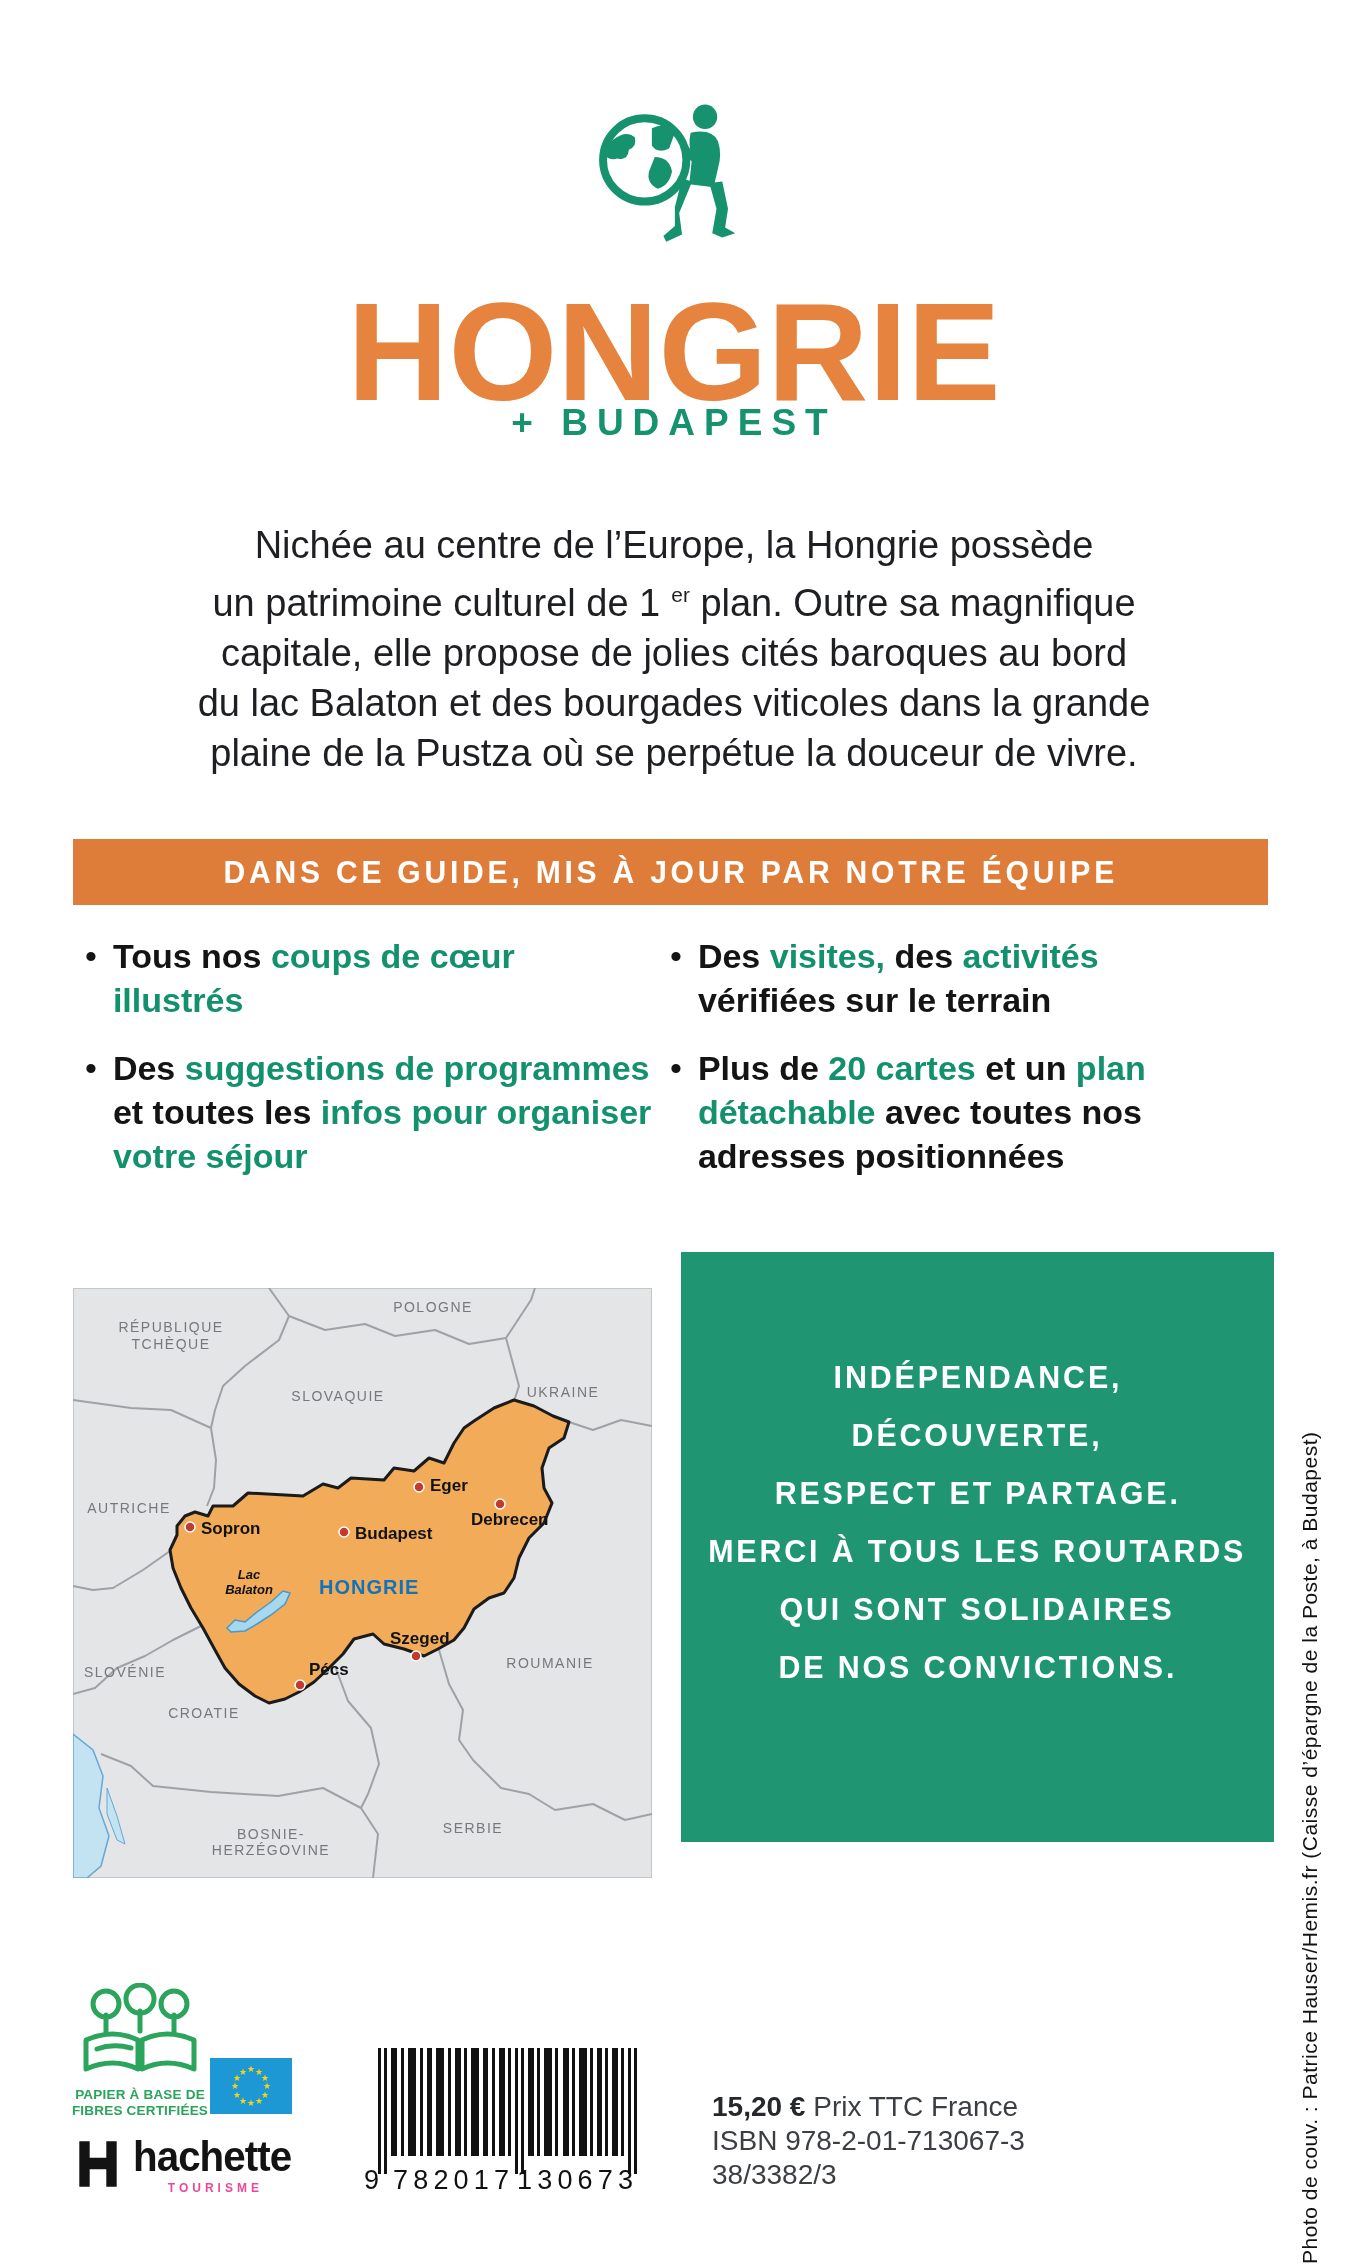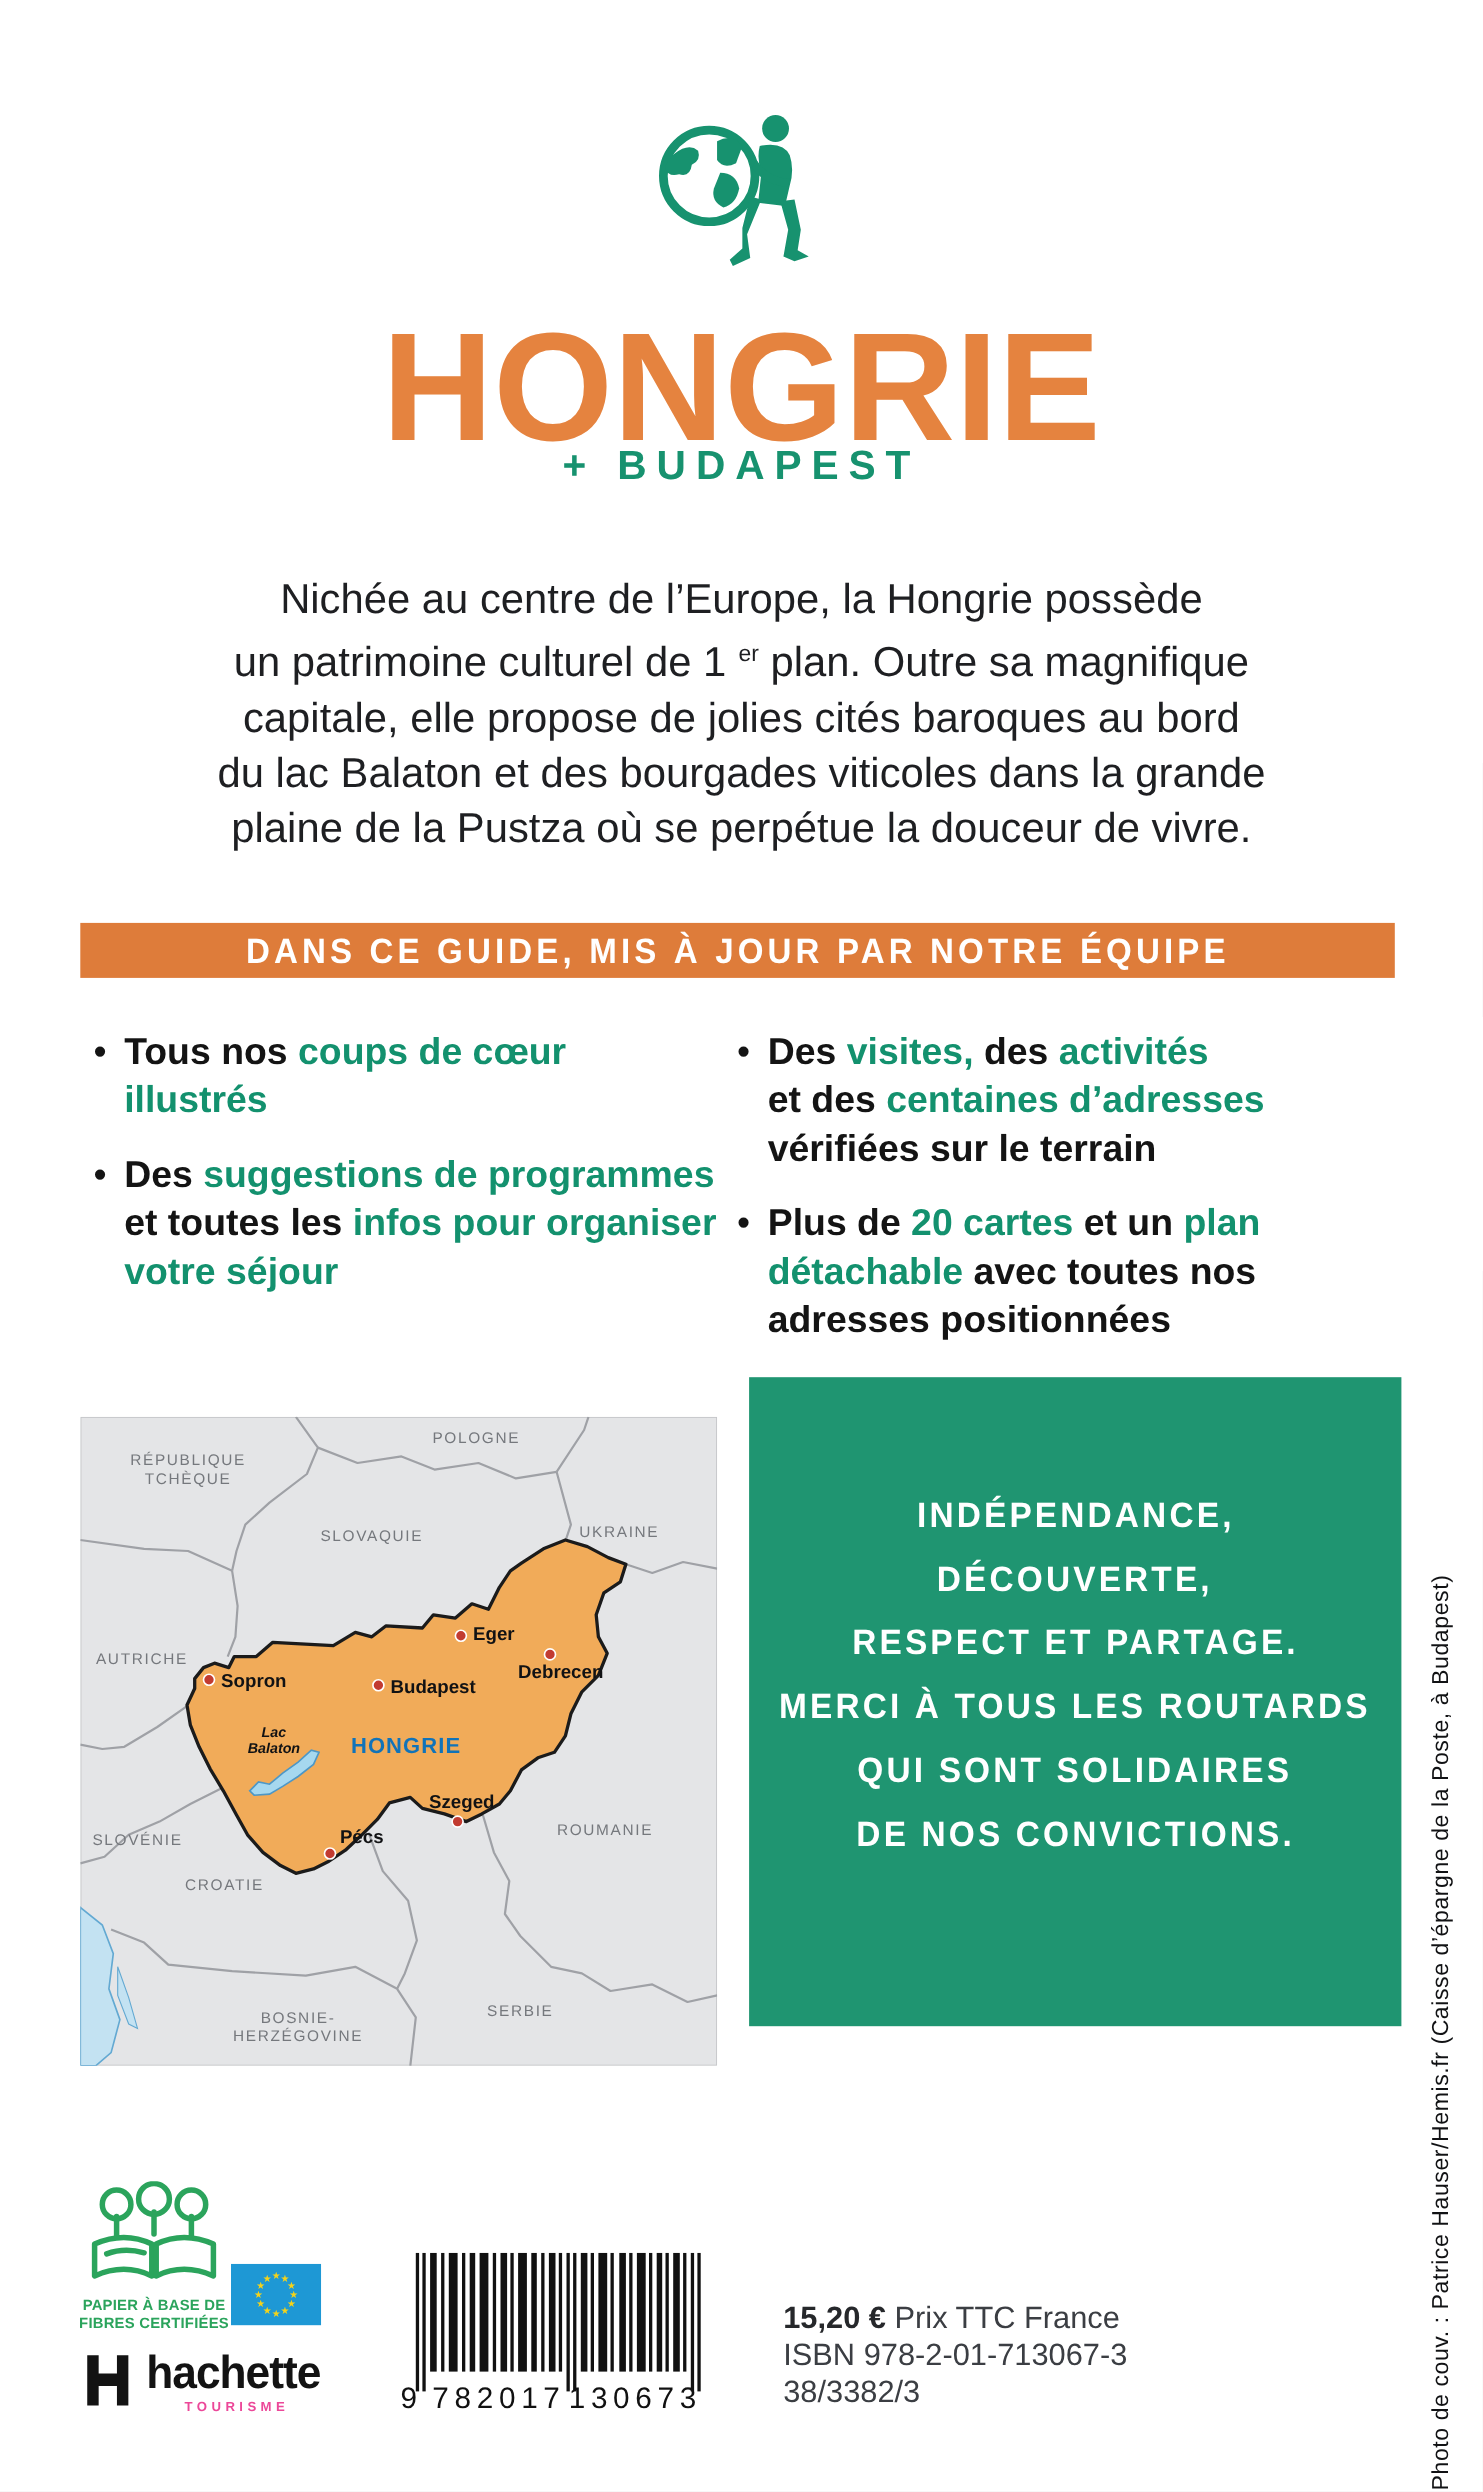--- a/index.html
+++ b/index.html
@@ -21,21 +21,21 @@
     font-size:37px; font-weight:700; letter-spacing:9px; color:#17926F;
   }
   .intro {
     position:absolute; left:74px; top:520px; width:1200px; text-align:center;
     font-size:38px; line-height:50px; font-weight:500; color:#1e1f22;
   }
   .intro sup { font-size:0.55em; vertical-align:super;margin-left:11px; }
 
   
   .banner {
-    position:absolute; left:73px; top:839px; width:1195px; height:50px;
+    position:absolute; left:73px; top:839px; width:1195px; height:66px;
     background:#DE7C3A; display:flex; align-items:center; justify-content:center;
   }
   .banner-text {
     color:#ffffff; font-weight:700; font-size:32px; letter-spacing:4px;
     transform:scaleX(.94); white-space:nowrap;
   }
 
   
   .bullets { position:absolute; left:73px; top:934px; width:1195px; display:flex; }
   .col { display:flex; flex-direction:column; gap:24px; }
@@ -131,21 +131,20 @@
           <div><span>et toutes les </span><span class="hl">infos pour organiser</span></div>
           <div><span class="hl">votre séjour</span></div>
         </div>
       </div>
     </div>
     <div class="col col-right">
       <div class="bullet">
         <span class="dot">•</span>
         <div class="btext">
           <div><span>Des </span><span class="hl">visites,</span><span> des </span><span class="hl">activités</span></div>
-          <div><span>et des </span><span class="hl">centaines d’adresses</span></div>
           <div><span>vérifiées sur le terrain</span></div>
         </div>
       </div>
       <div class="bullet">
         <span class="dot">•</span>
         <div class="btext">
           <div><span>Plus de </span><span class="hl">20 cartes</span><span> et un </span><span class="hl">plan</span></div>
           <div><span class="hl">détachable</span><span> avec toutes nos</span></div>
           <div><span>adresses positionnées</span></div>
         </div>

